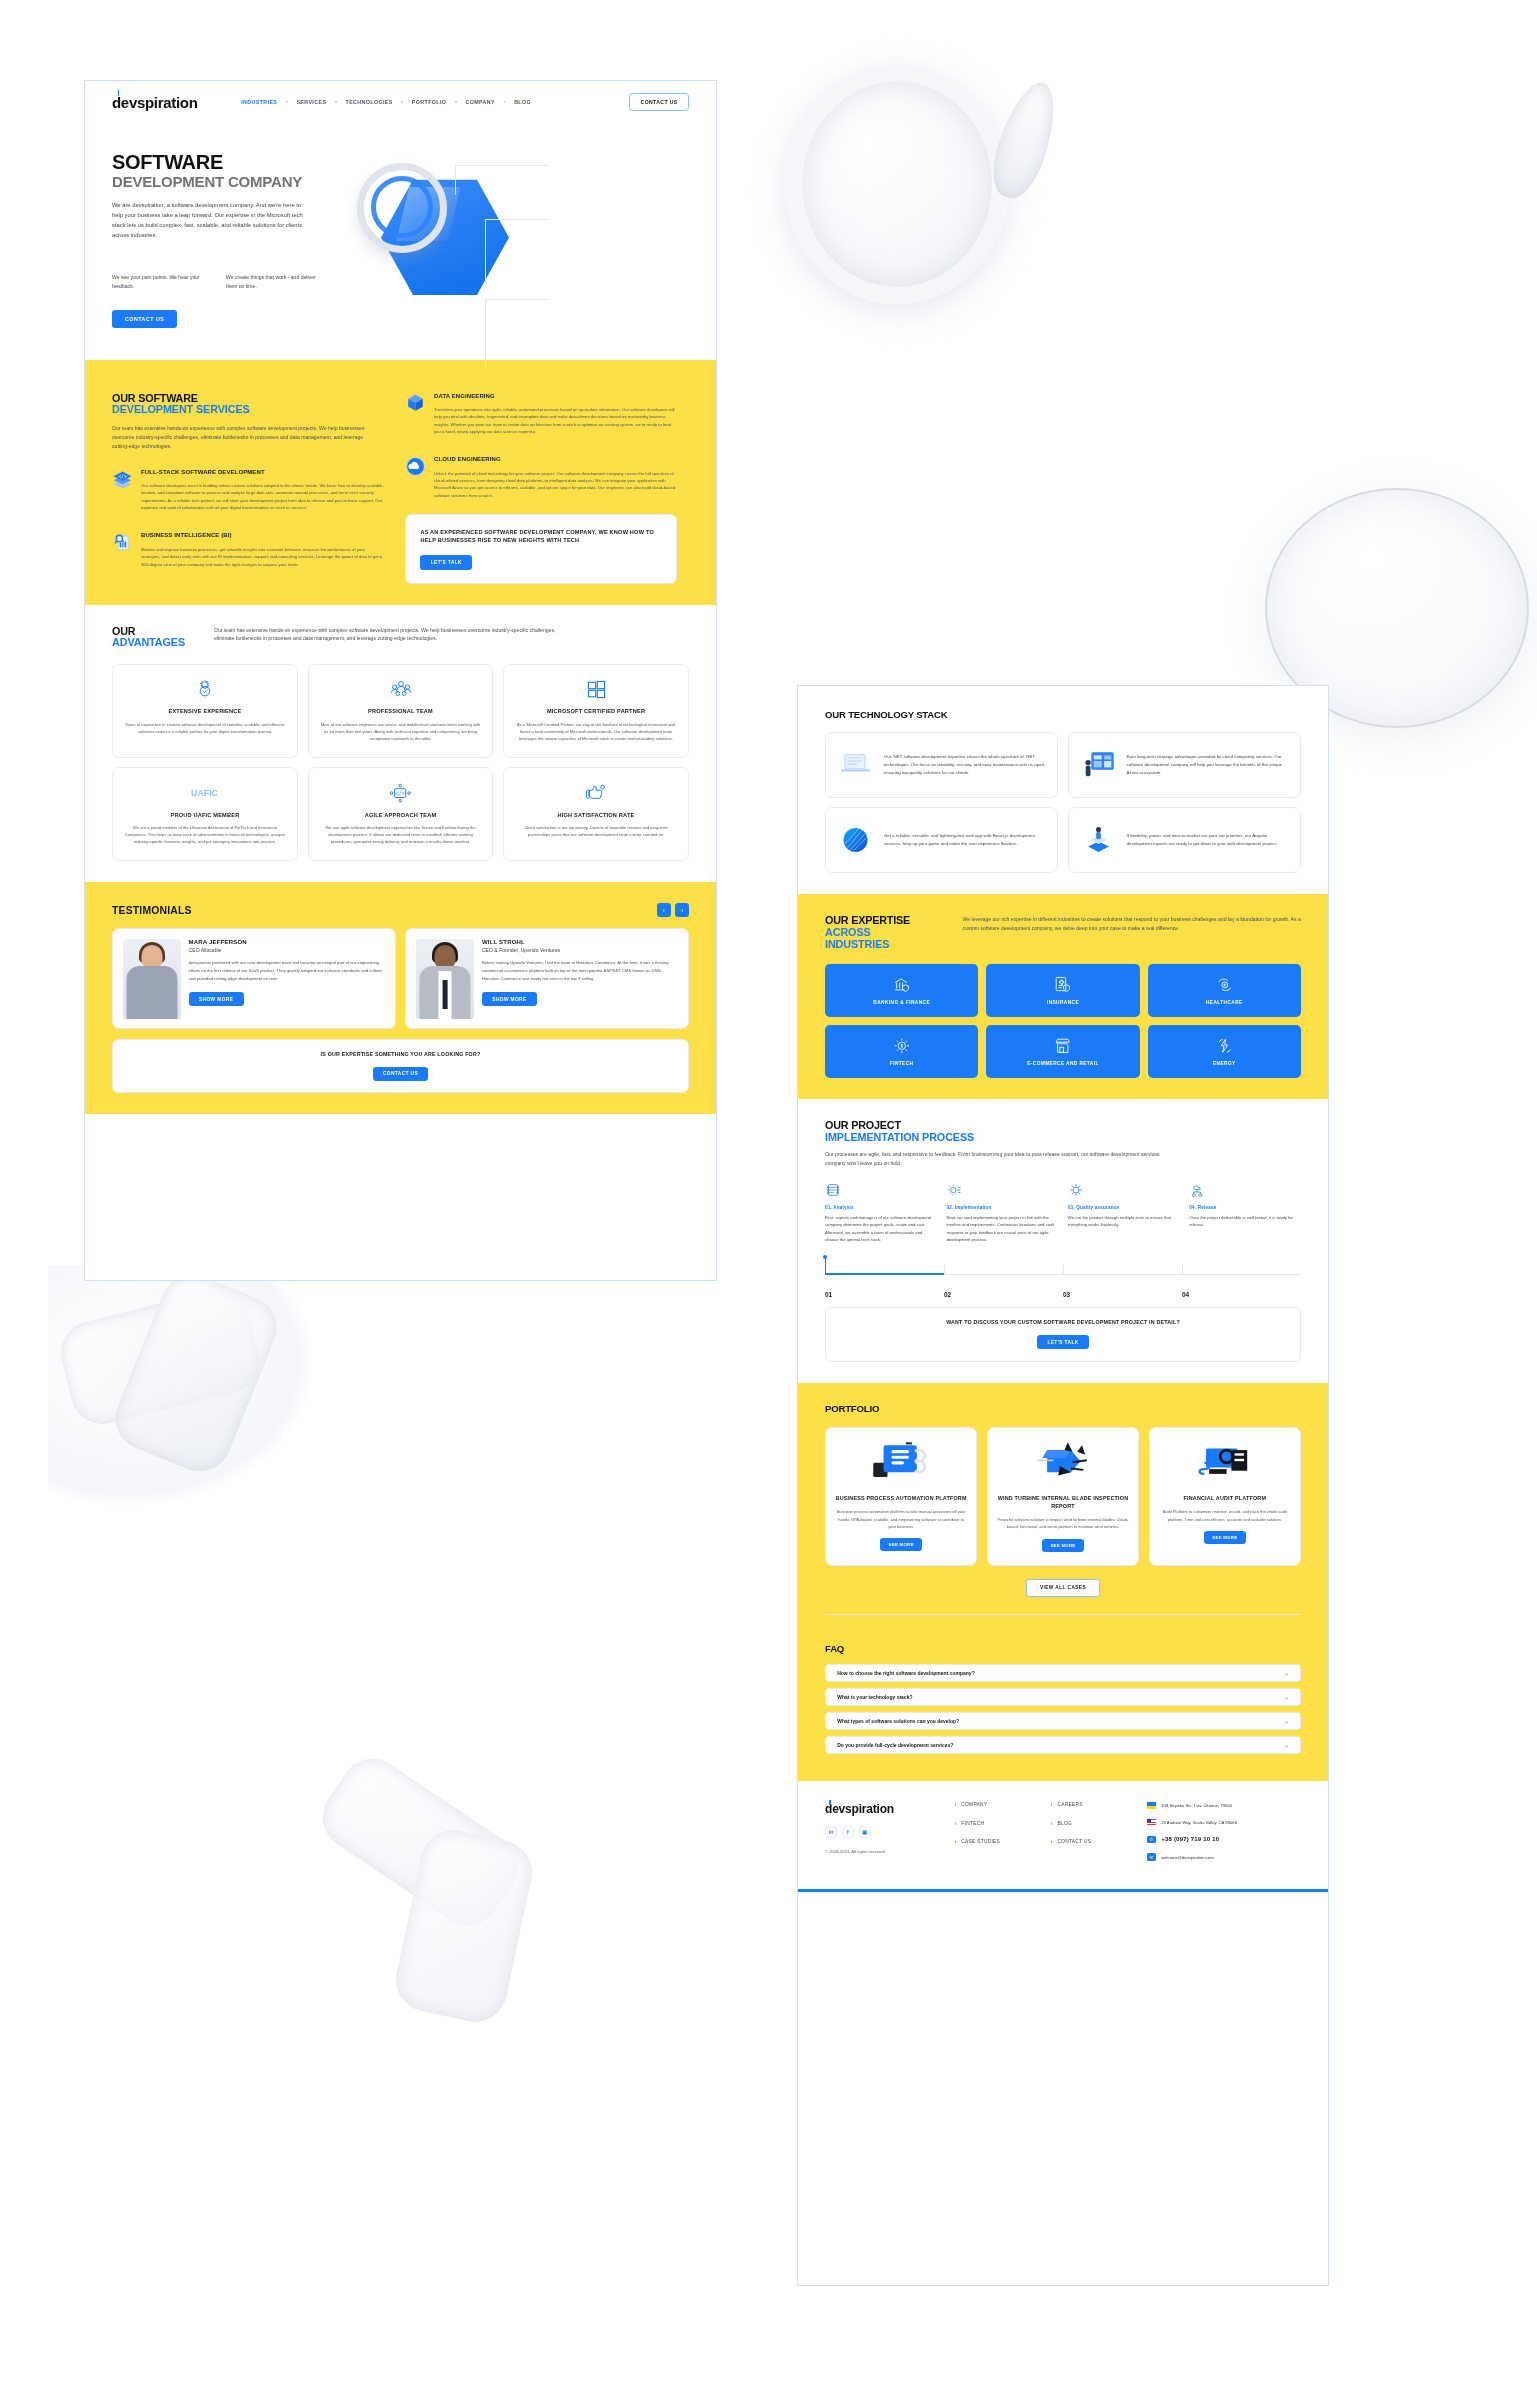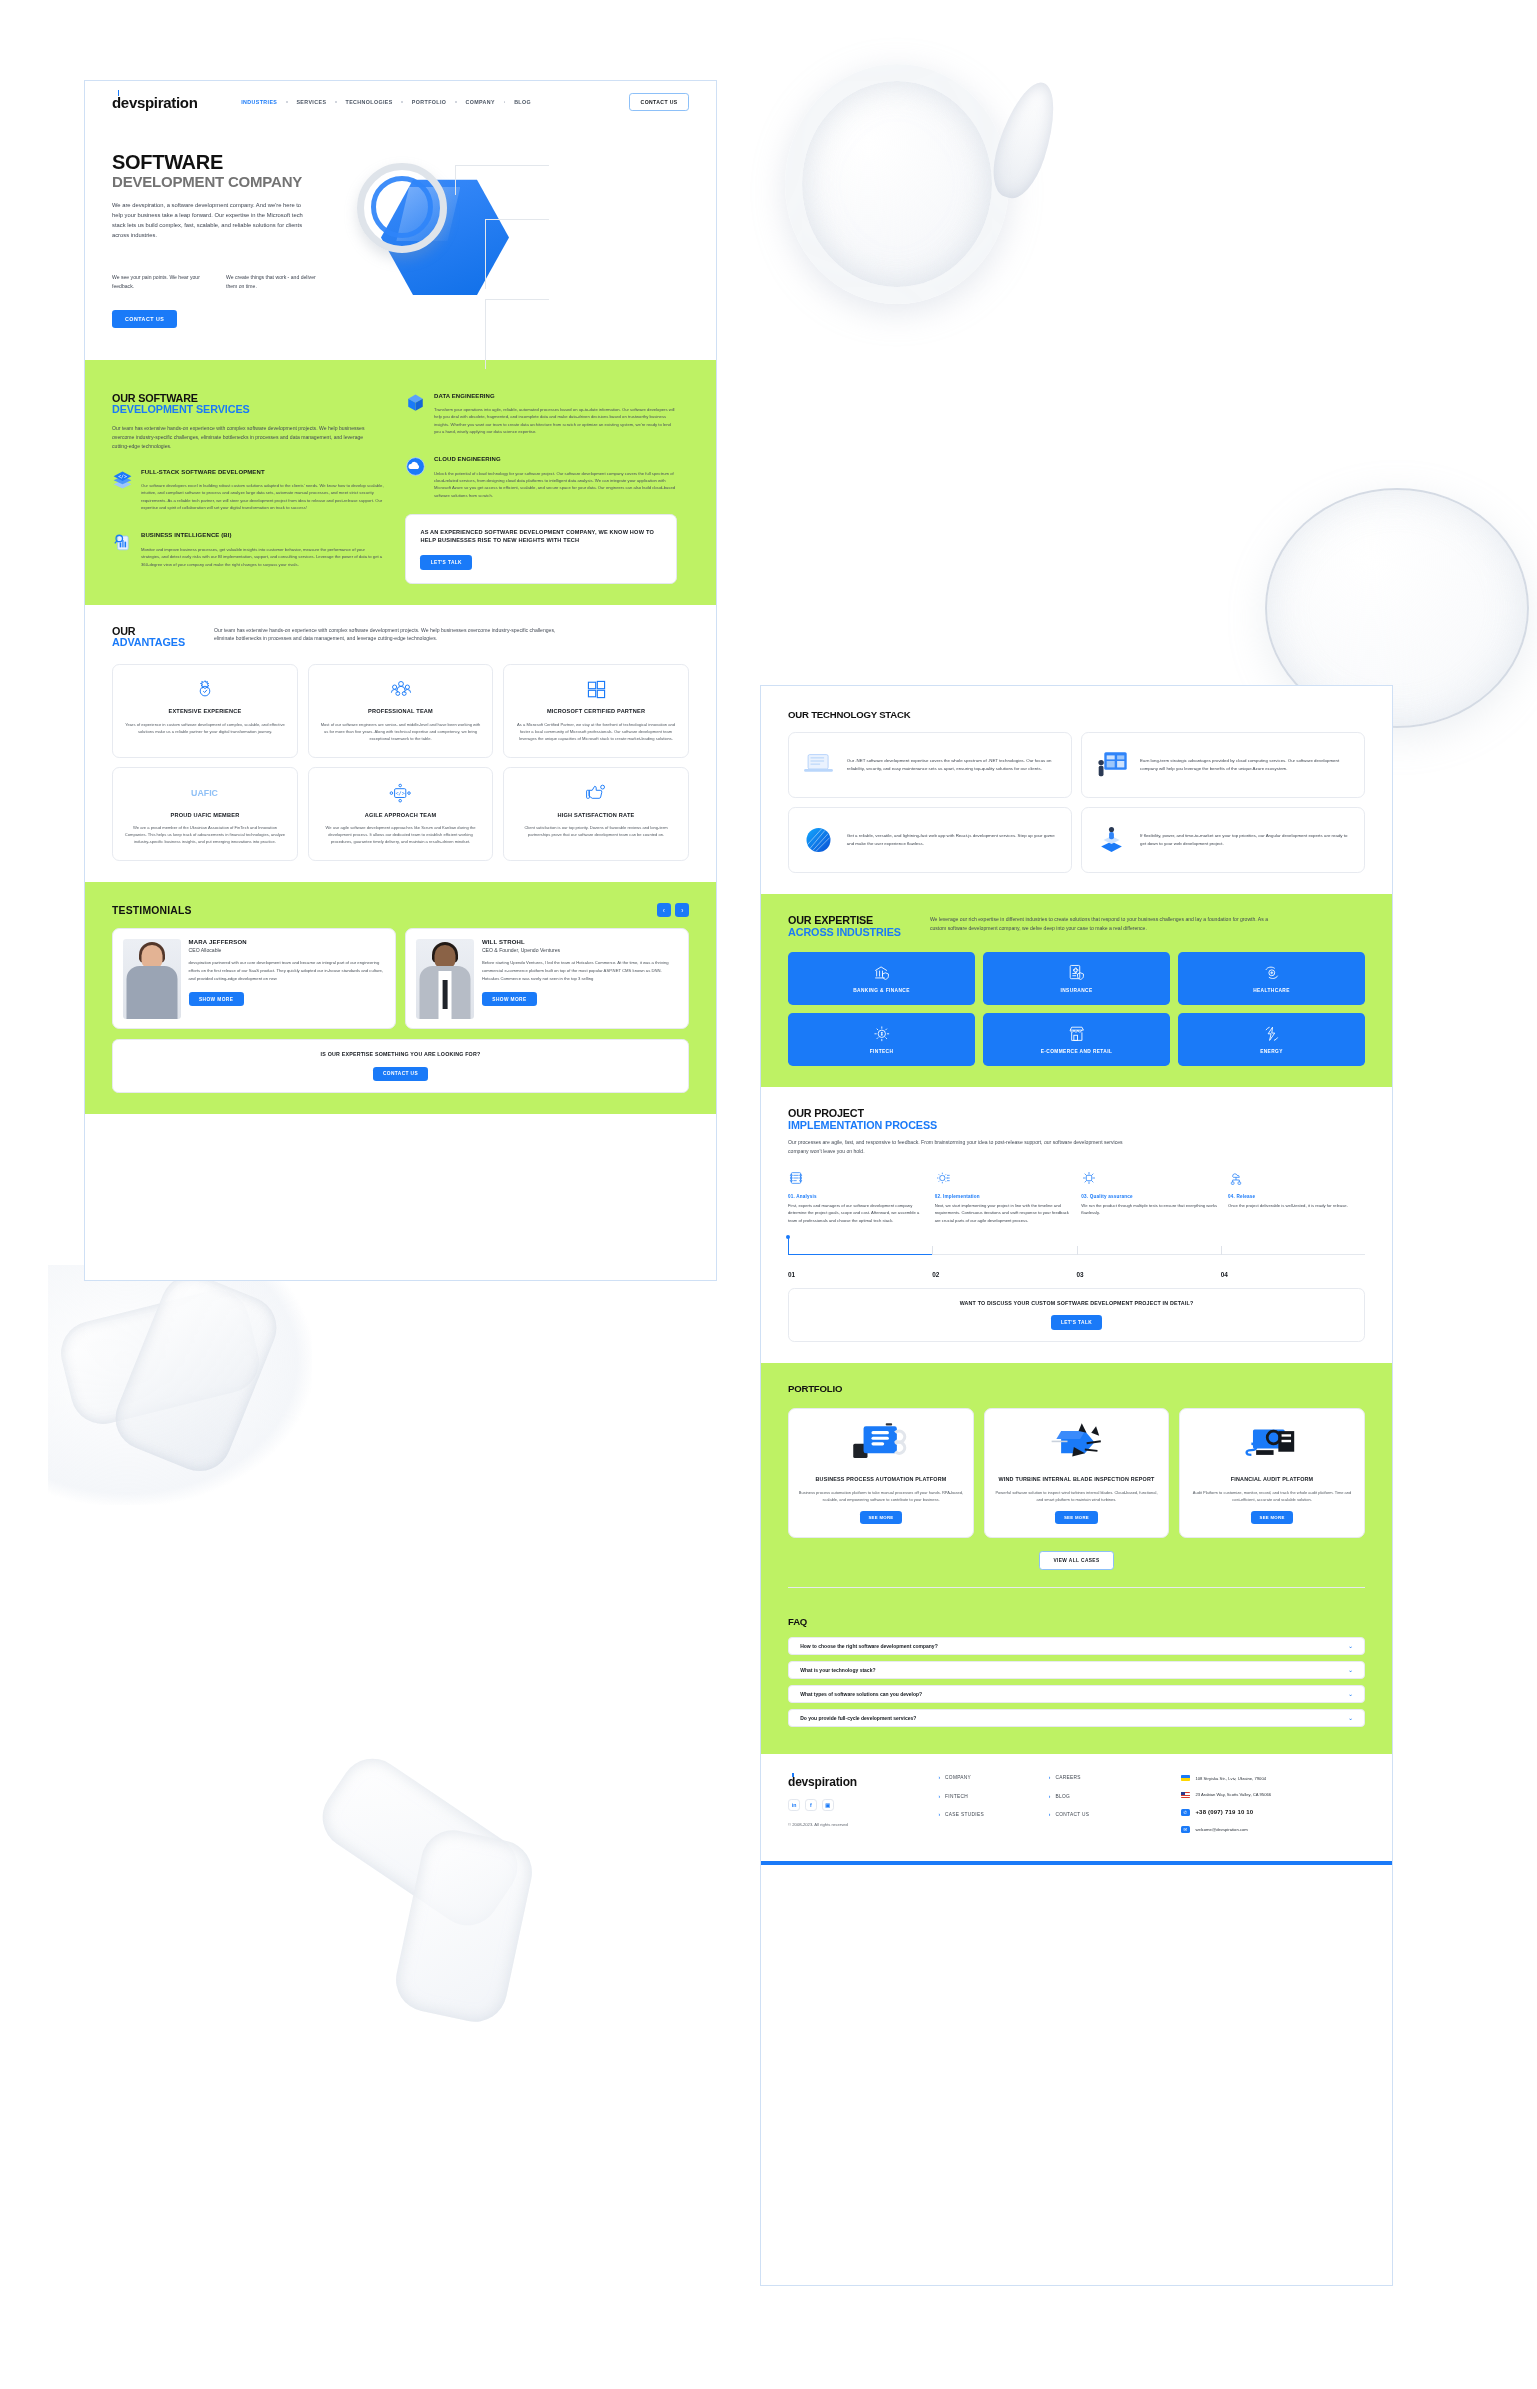--- a/index.html
+++ b/index.html
@@ -59,21 +59,21 @@
   .blob-hand-b::after{ left:96px; top:72px; width:112px; height:184px; transform:rotate(12deg); }
 
   
   .page {
     position:absolute;
     background:#fff;
     border:0.8px solid #cfe0f5;
     overflow:hidden;
   }
   #page-left  { left:84px;  top:80px;  width:633px;  height:1201px; }
-  #page-right { left:760px;  top:685px;  width:633px;  height:1601px; }
+  #page-right { left:797px;  top:685px;  width:532px;  height:1601px; }
 
   
   .navbar { height:42px; display:flex; align-items:center; padding:0 27px; background:#fff; }
   .logo { font-size:15px; font-weight:700; letter-spacing:-0.3px; color:#111; position:relative; }
   .logo .tick{ position:absolute; left:5.6px; top:-3.2px; width:1.6px; height:5.6px; background:#1a7af8; }
   .nav-links { display:flex; align-items:center; gap:3.2px; margin-left:38px; }
   .nav-link { font-size:5.3px; font-weight:700; letter-spacing:0.4px; color:#4b5563; padding:0 5.6px; cursor:pointer; }
   .nav-link.active{ color:#1a7af8; }
   .nav-dot{ width:1.6px;height:1.6px;background:#c8cdd6;border-radius:50%; }
   .btn-outline{
@@ -116,21 +116,21 @@
   }
   .stats{ position:absolute; left:480px; top:34px; width:128px; }
   .stat{ margin-bottom:27px; padding-left:14.4px; position:relative; }
   .stat .num{ font-size:12px; font-weight:800; color:#1a7af8; letter-spacing:-0.3px; }
   .stat .lbl{ font-size:4.5px; color:#2b3139; margin-top:1.6px; }
   .stat::before{ content:""; position:absolute; left:0; top:7.2px; width:2.4px; height:2.4px; border-radius:50%; background:#1a7af8; }
   .lead{ position:absolute; border-left:0.8px solid #e3e7ec; border-top:0.8px solid #e3e7ec; }
 
   
   .sec{ padding:21px 27px; }
-  .sec-grey{ background:#bef264; }
+  .sec-grey{ background:#fde047; }
   .h2-black{ font-size:10.8px; font-weight:800; color:#111; letter-spacing:-0.2px; line-height:1.1; }
   .h2-blue{ font-size:10.8px; font-weight:700; color:#1a7af8; letter-spacing:-0.1px; line-height:1.1; }
   .lead-p{ font-size:5.1px; line-height:1.75; color:#434a55; }
 
   .svc-grid{ display:flex; gap:21px; margin-top:11.2px; }
   .svc-col{ width:272px; }
   .svc-item{ display:flex; gap:8px; margin-bottom:14.4px; }
   .svc-ico{ width:21px; height:21px; flex:0 0 21px; position:relative; }
   .svc-title{ font-size:6px; font-weight:800; color:#14181e; line-height:1.3; letter-spacing:0.1px; }
   .svc-body{ font-size:4.2px; line-height:1.75; color:#4a5159; margin-top:5.6px; }

